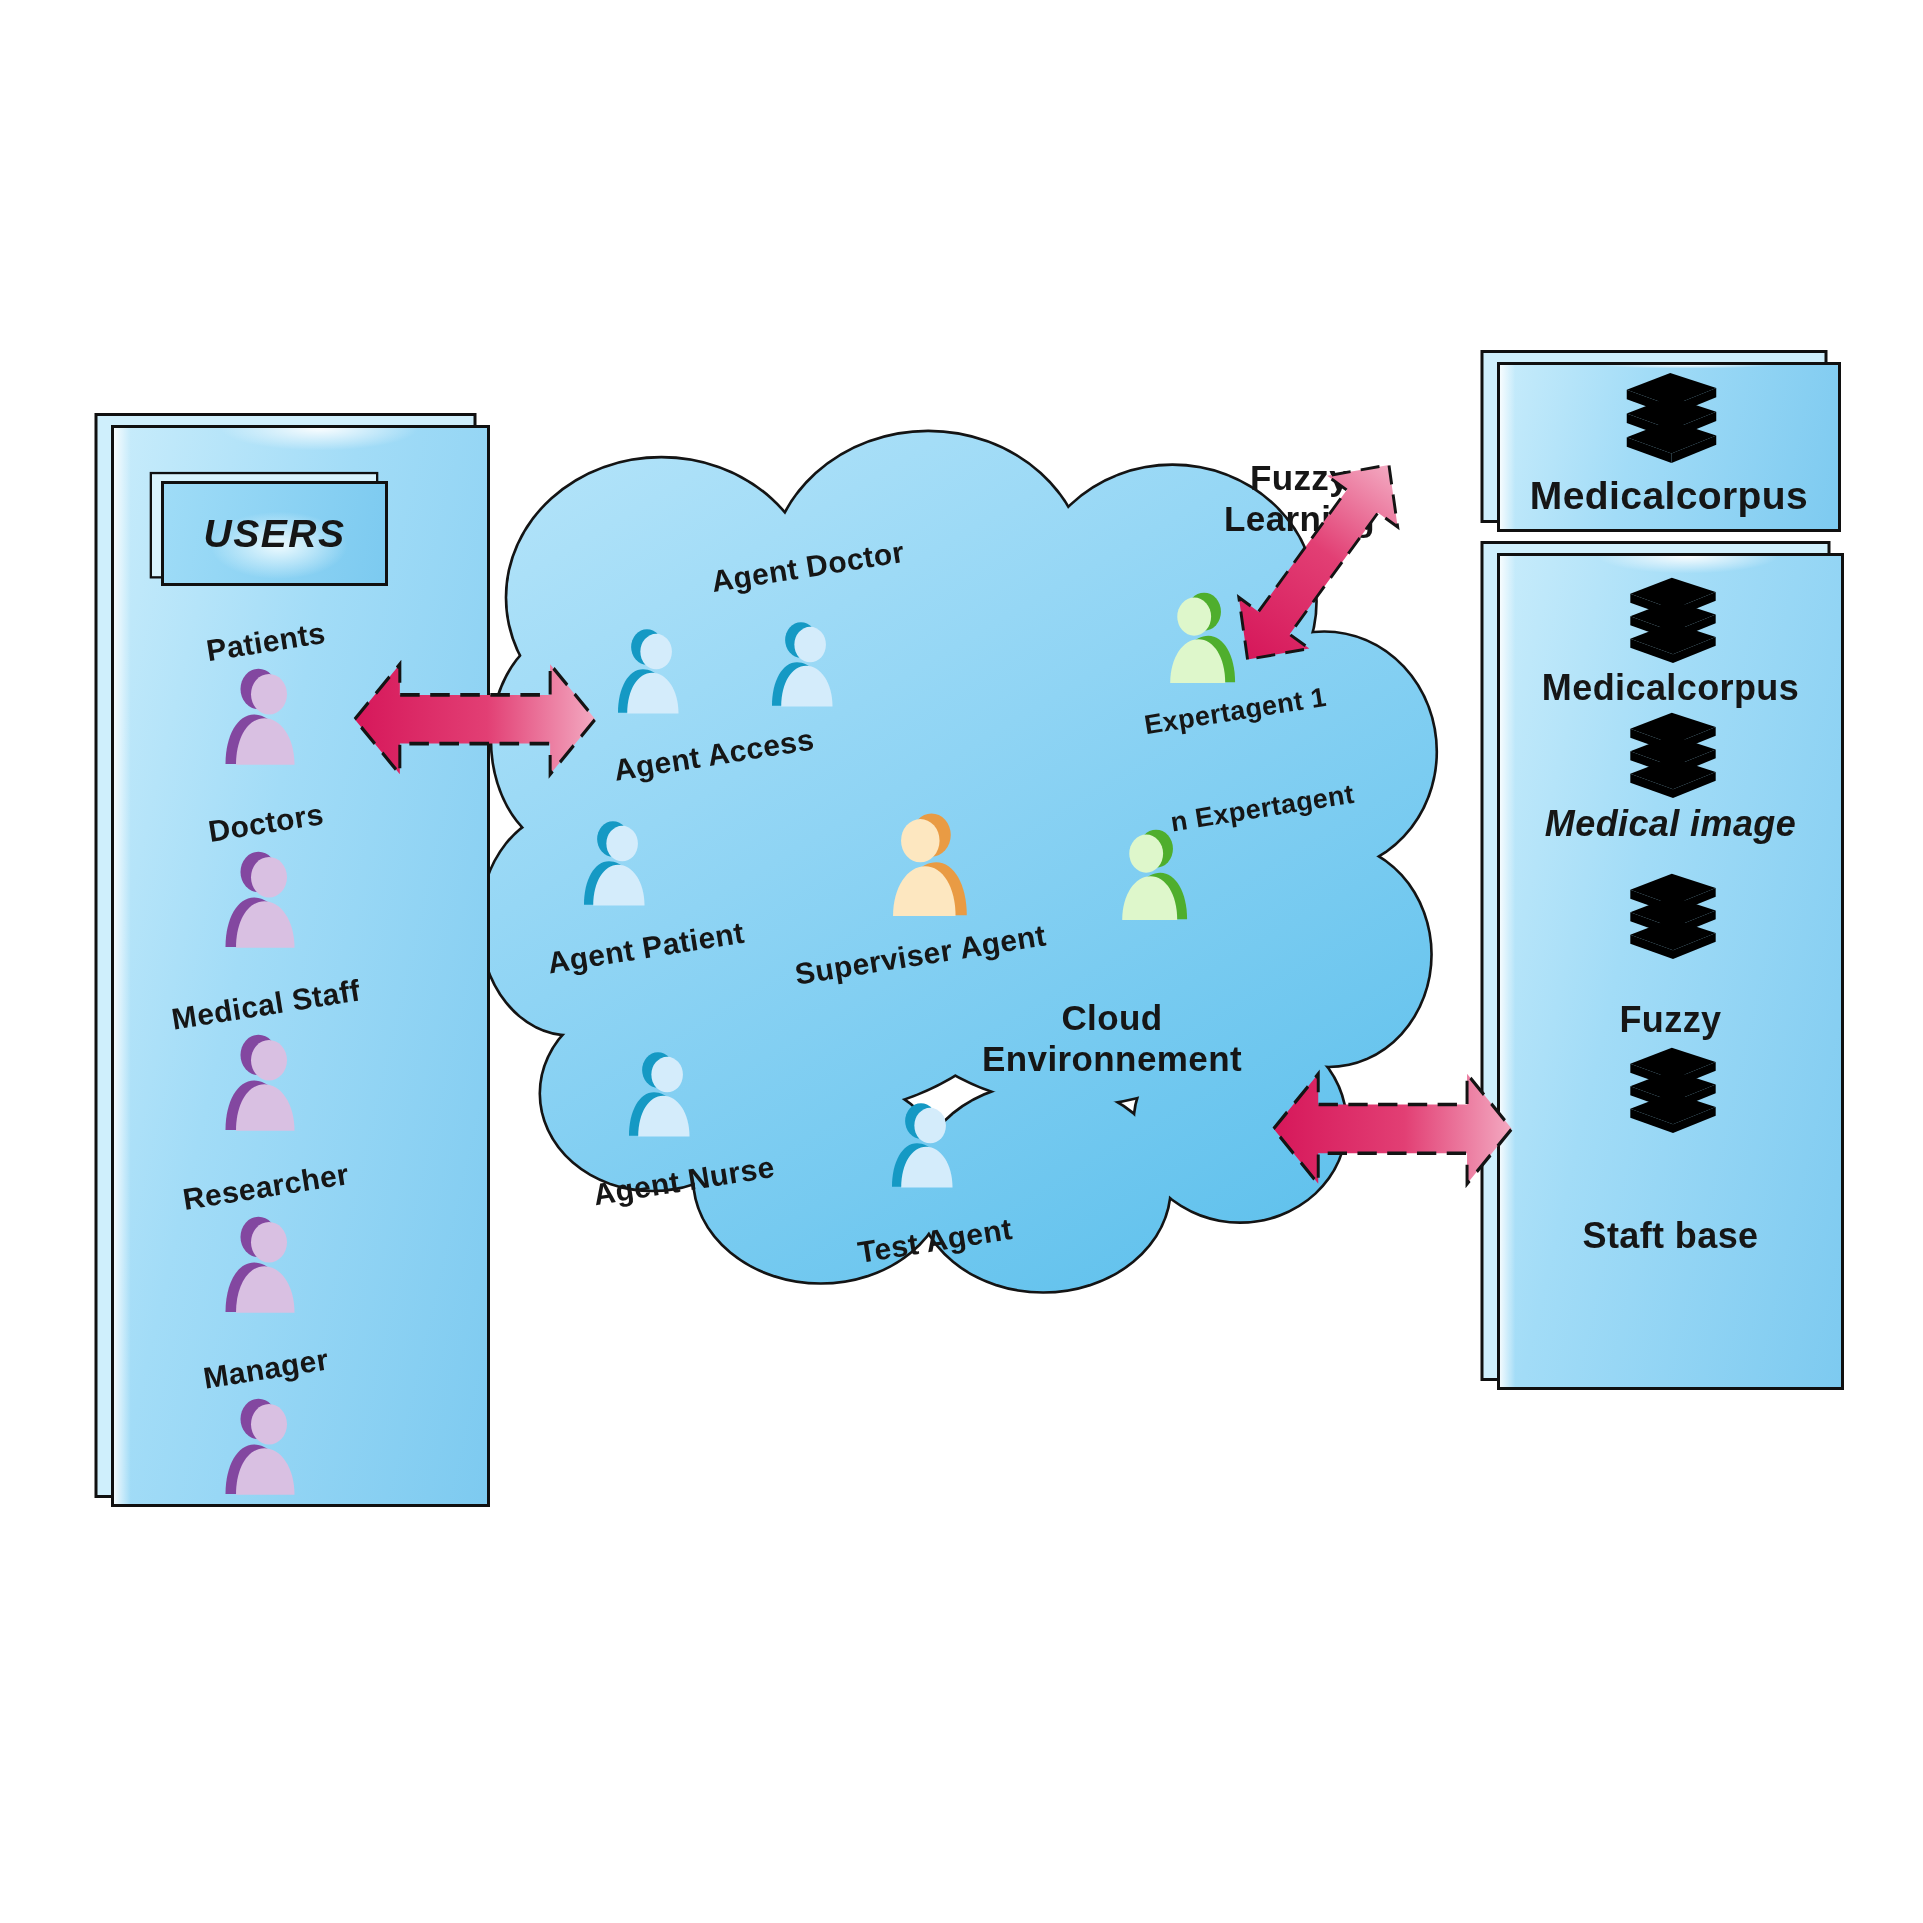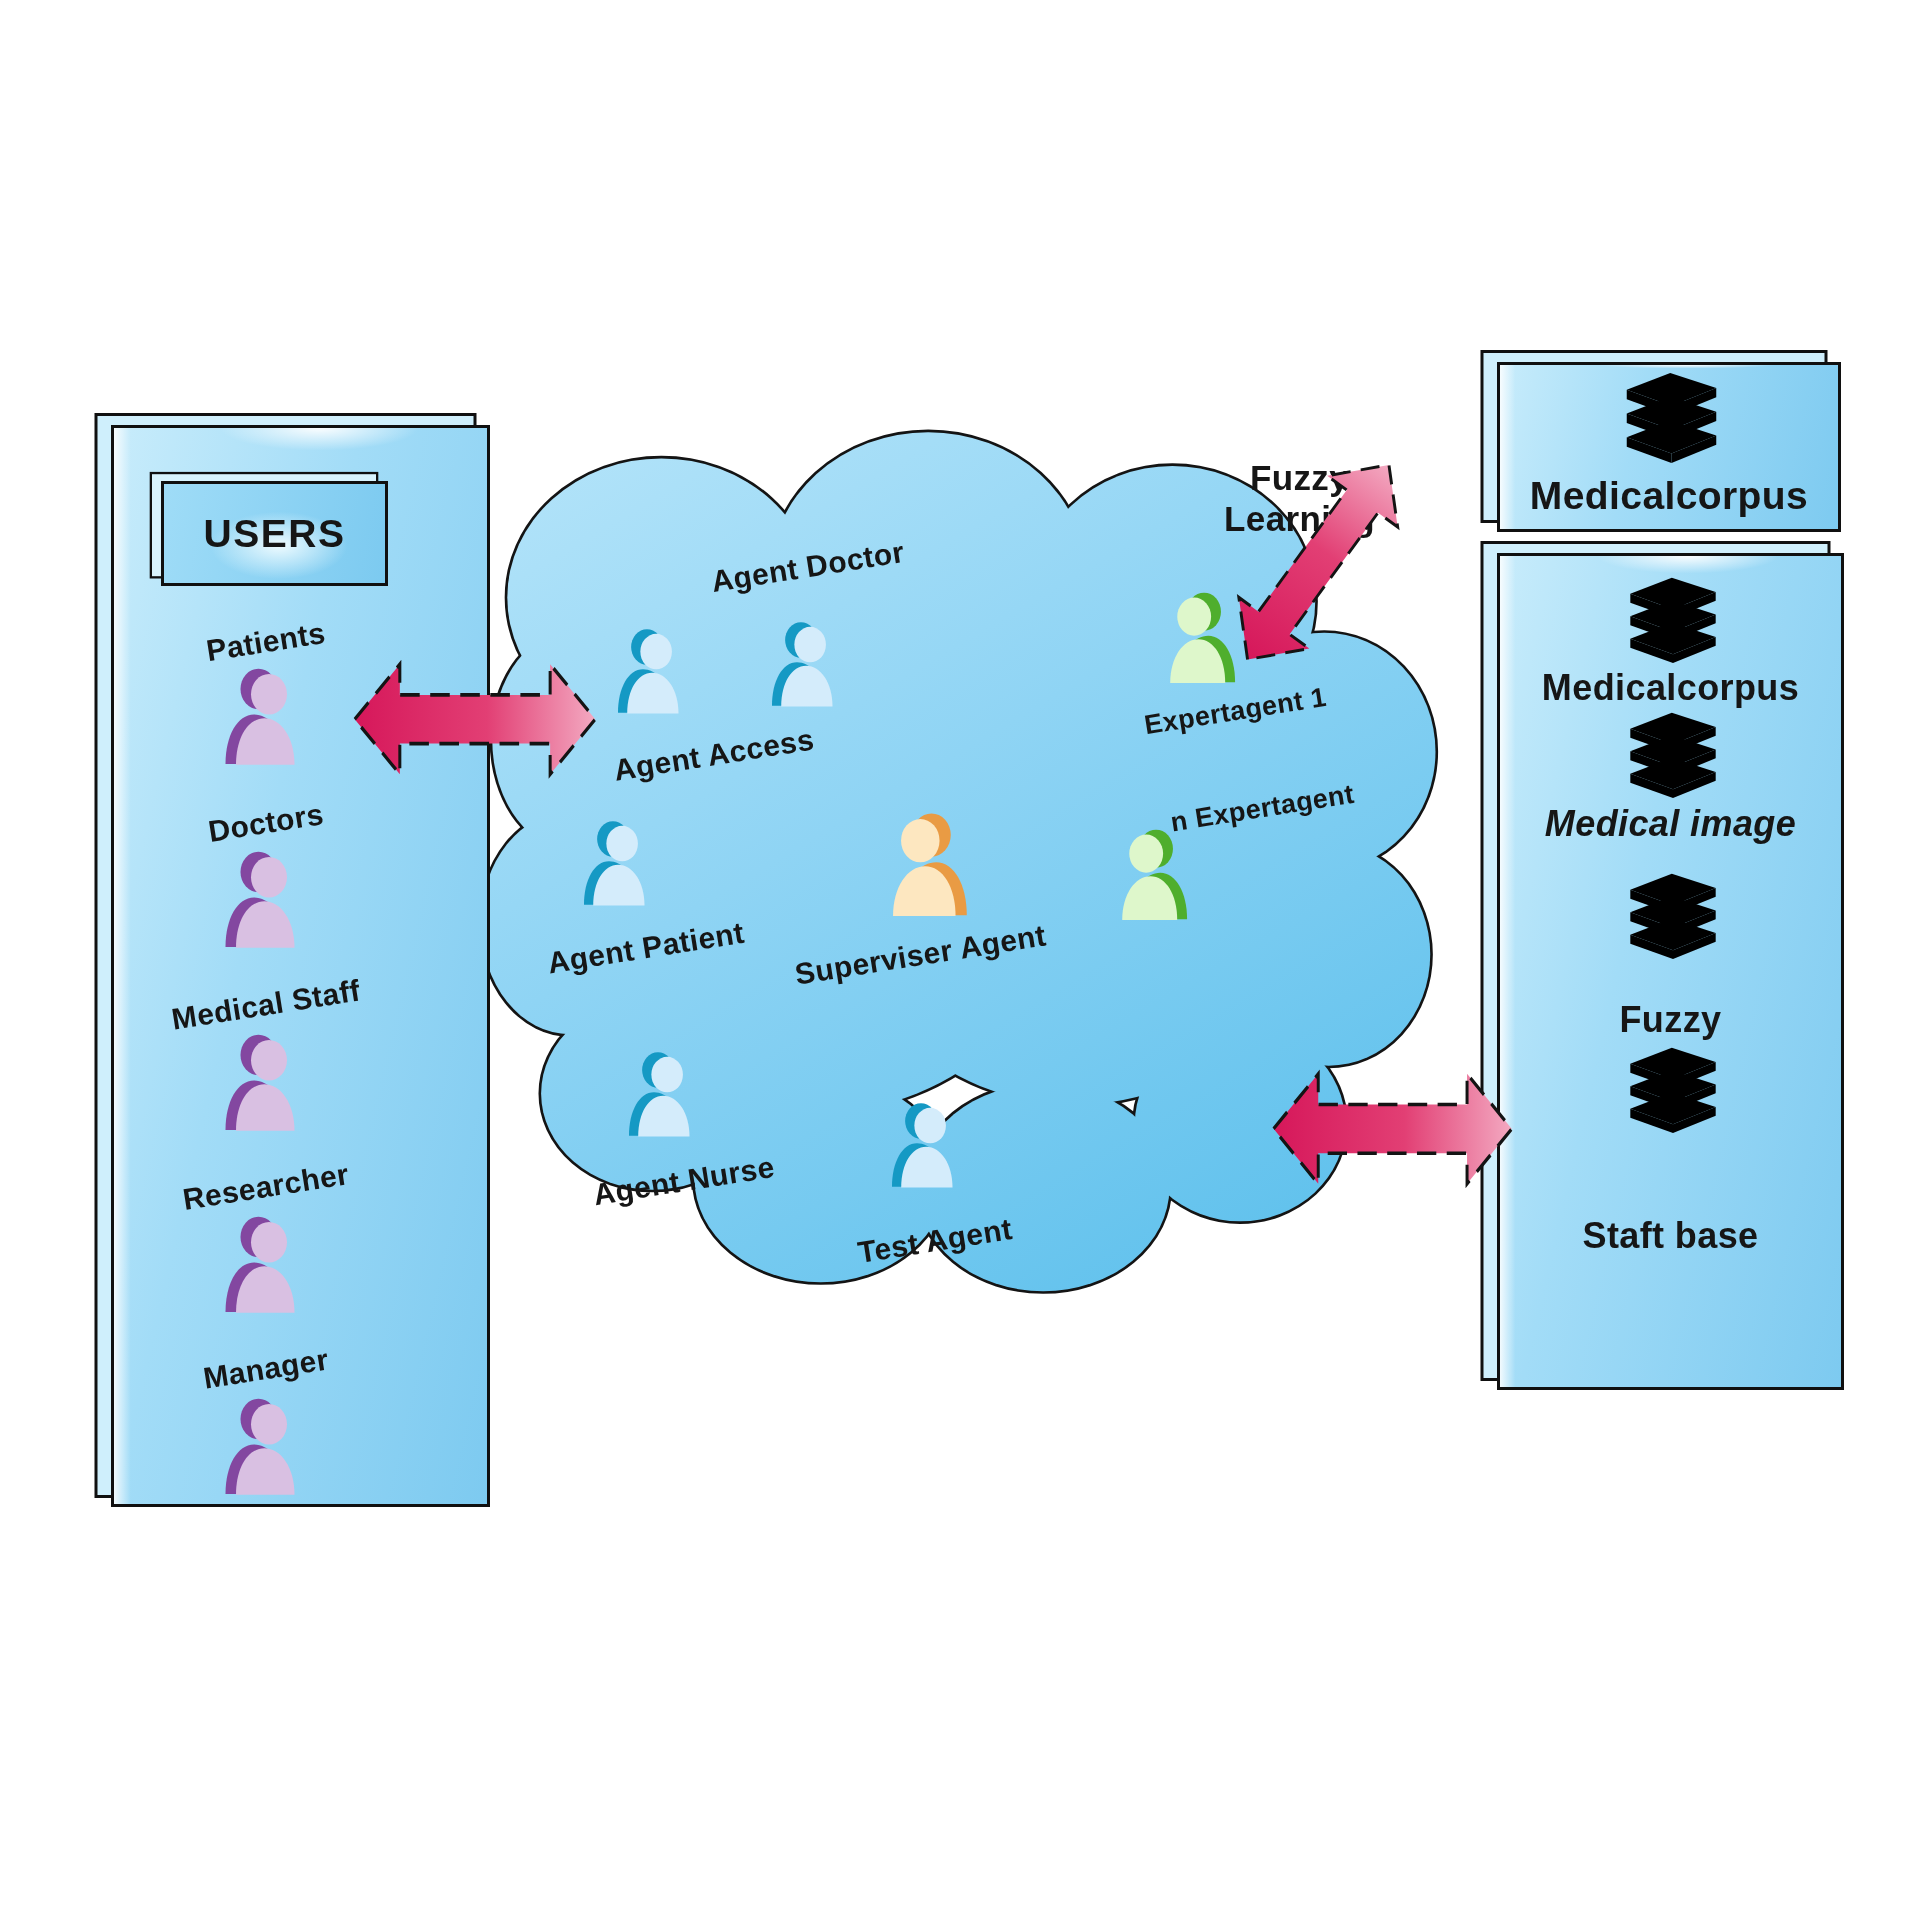--- a/index.html
+++ b/index.html
@@ -121,21 +121,21 @@
               <ellipse cx="64" cy="58" rx="6" ry="5.5"></ellipse>
         </g>
           </g>
       </symbol>
     </defs>
     <use href="#lobes" fill="#141414" stroke="#141414" stroke-width="7"></use>
     <use href="#lobes" fill="url(#cloudGrad)"></use>
   </svg>
 
   <div class="slab" style="left:111px;top:425px;width:379px;height:1082px;">
-    <div class="box3d" style="left:47px;top:53px;width:227px;height:105px;">
+    <div class="box3d" style="left:47px;top:53px;width:227px;height:105px;font-style:italic;">
       <span class="title">USERS</span>
     </div>
 
     <div class="lbl rot t40" style="left:32px;top:198px;width:240px;">Patients</div>
     <svg class="person p-purple" style="left:107px;top:237px;width:90px;height:105px;" viewBox="0 0 120 140" width="90" height="105">
         <use href="#person"></use>
       </svg>
 
     <div class="lbl rot t40" style="left:32px;top:379px;width:240px;">Doctors</div>
     <svg class="person p-purple" style="left:107px;top:420px;width:90px;height:105px;" viewBox="0 0 120 140" width="90" height="105">
@@ -191,20 +191,24 @@
   <svg class="person p-green" style="left:1154px;top:589px;width:86px;height:99px;transform:scaleX(-1);" viewBox="0 0 115 132" width="86" height="99">
       <use href="#person"></use>
     </svg>
   <div class="lbl rot t36" style="left:1123px;top:697px;width:225px;">Expertagent 1</div>
 
   <svg class="person p-green" style="left:1106px;top:826px;width:86px;height:99px;transform:scaleX(-1);" viewBox="0 0 115 132" width="86" height="99">
       <use href="#person"></use>
     </svg>
   <div class="lbl rot t36" style="left:1150px;top:794px;width:225px;">n Expertagent</div>
 
+  <div class="lbl t46b" style="left:954px;top:998px;width:316px;line-height:1.16;">
+    <span>Cloud</span><br>
+    <span>Environnement</span>
+  </div>
 
   <div class="lbl t46b" style="left:1187px;top:457px;width:225px;line-height:1.18;">
     <span>Fuzzy</span><br>
     <span>Learning</span>
   </div>
 
   <div class="slab" style="left:1497px;top:362px;width:344px;height:170px;">
     <svg class="server" style="left:107px;top:6px;width:129px;height:95px;" preserveAspectRatio="none" viewBox="0 0 172 126" width="129" height="95">
         <use href="#server"></use>
       </svg>

